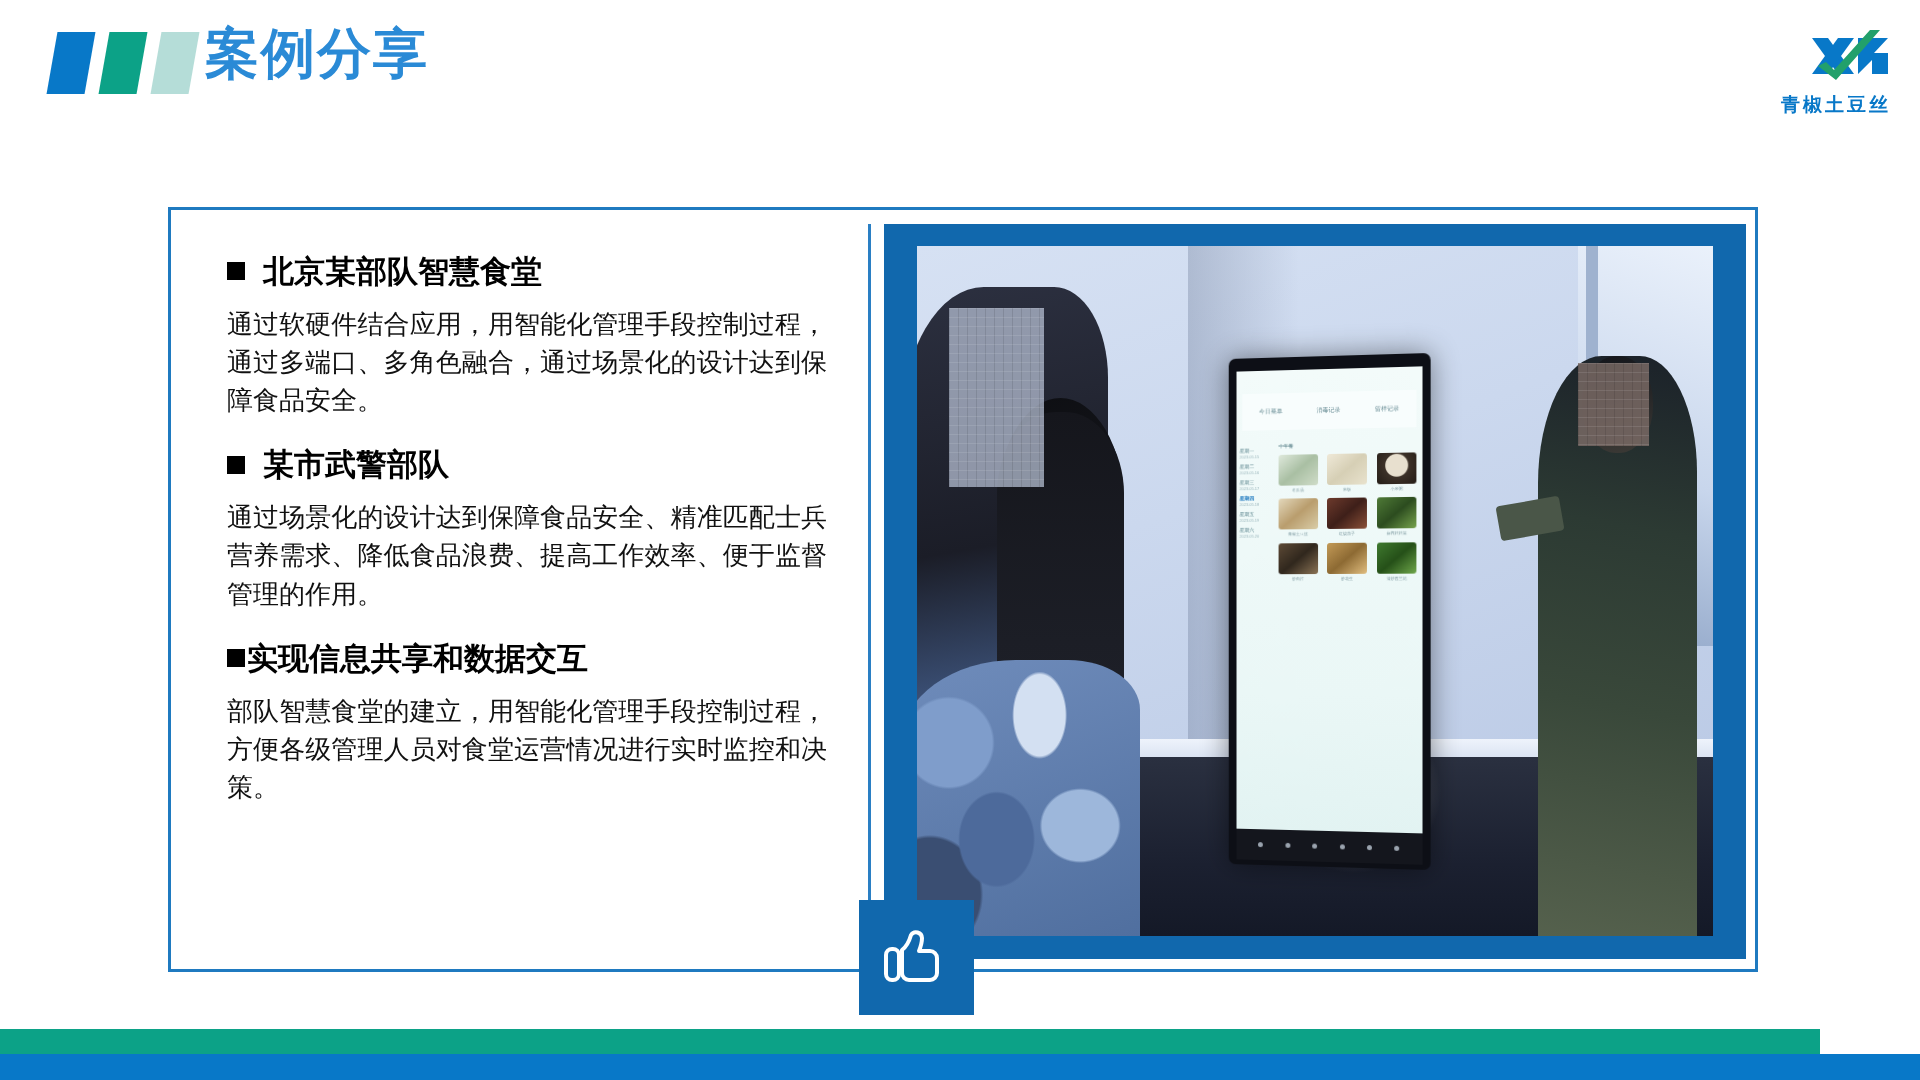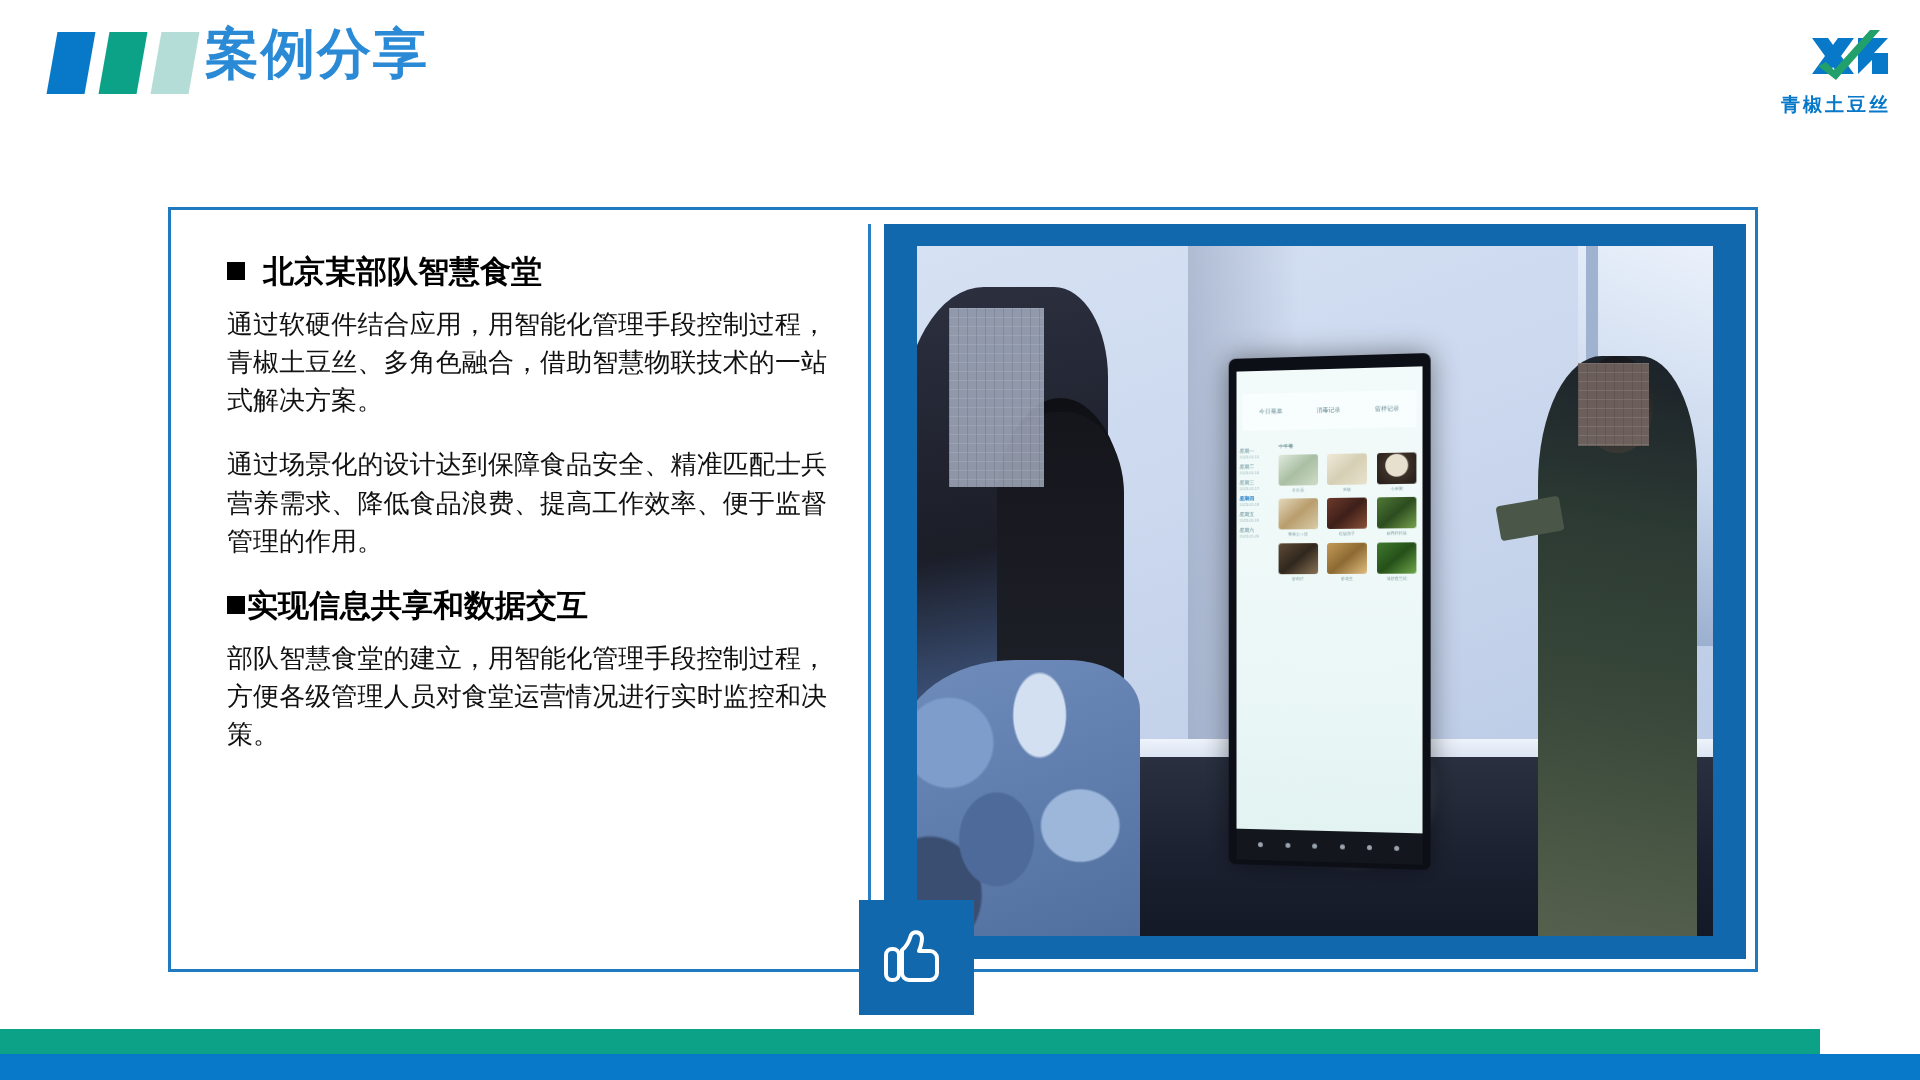--- a/index.html
+++ b/index.html
@@ -192,24 +192,28 @@
 
   <div id="card-divider"></div>
 
   <div id="text-col">
 
     <div class="sec">
       <div class="sec-head">
         <span class="sq"></span>
         <span class="htxt">北京某部队智慧食堂</span>
       </div>
-      <div class="sec-body">通过软硬件结合应用，用智能化管理手段控制过程，青椒土豆丝、多角色融合，借助智慧物联技术的一站式解决方案。</div>
+      <div class="sec-body">通过软硬件结合应用，用智能化管理手段控制过程，通过多端口、多角色融合，通过场景化的设计达到保障食品安全。</div>
     </div>
 
     <div class="sec">
+      <div class="sec-head">
+        <span class="sq"></span>
+        <span class="htxt">某市武警部队</span>
+      </div>
       <div class="sec-body">通过场景化的设计达到保障食品安全、精准匹配士兵营养需求、降低食品浪费、提高工作效率、便于监督管理的作用。</div>
     </div>
 
     <div class="sec">
       <div class="sec-head tight">
         <span class="sq"></span>
         <span class="htxt">实现信息共享和数据交互</span>
       </div>
       <div class="sec-body">部队智慧食堂的建立，用智能化管理手段控制过程，方便各级管理人员对食堂运营情况进行实时监控和决策。</div>
     </div>

